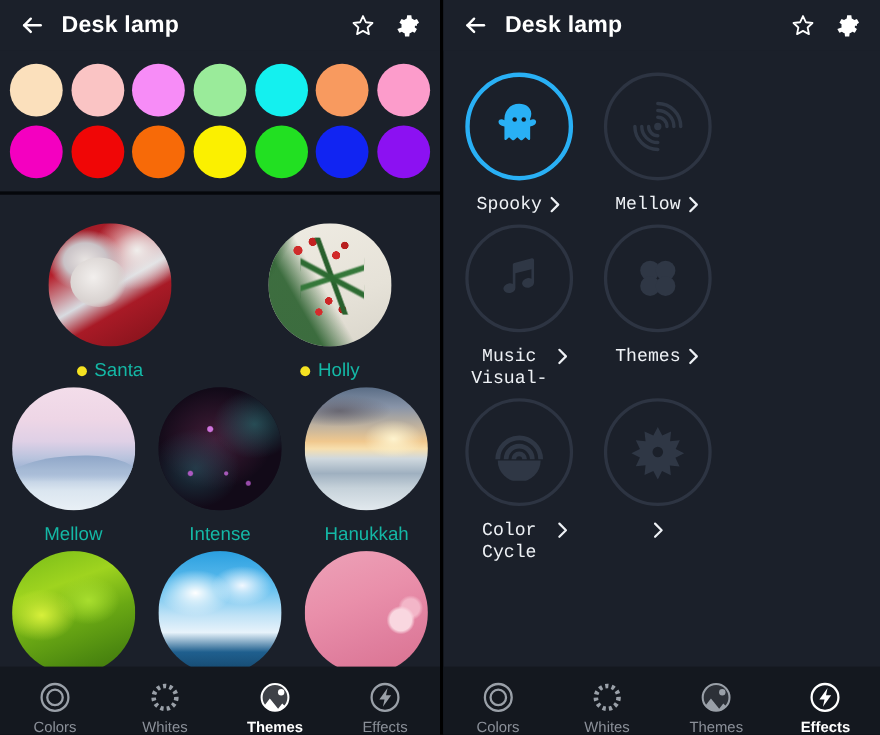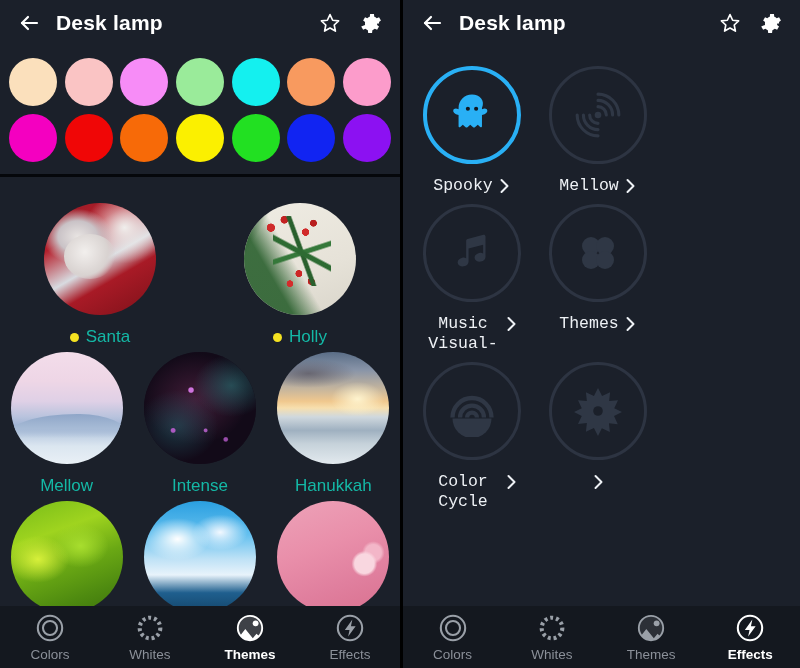--- a/index.html
+++ b/index.html
@@ -185,21 +185,21 @@
 
   
   .bottomnav {
     position: absolute; left: 0; bottom: 0; width: 100%;
     height: 62px; background: #14181f;
     display: flex; align-items: center;
   }
   .nav-item {
     flex: 1 1 0; height: 100%;
     display: flex; flex-direction: column;
-    align-items: center; justify-content: center; gap: 4px;
+    align-items: center; justify-content: flex-end; gap: 4px;
   }
   .nav-label { font-size: 13.5px; color: #8b9099; }
   .nav-item.active .nav-label { color: #ffffff; font-weight: bold; }
   svg { display: block; }
 </style>
 </head>
 <body>
 
 <div class="app">
 

